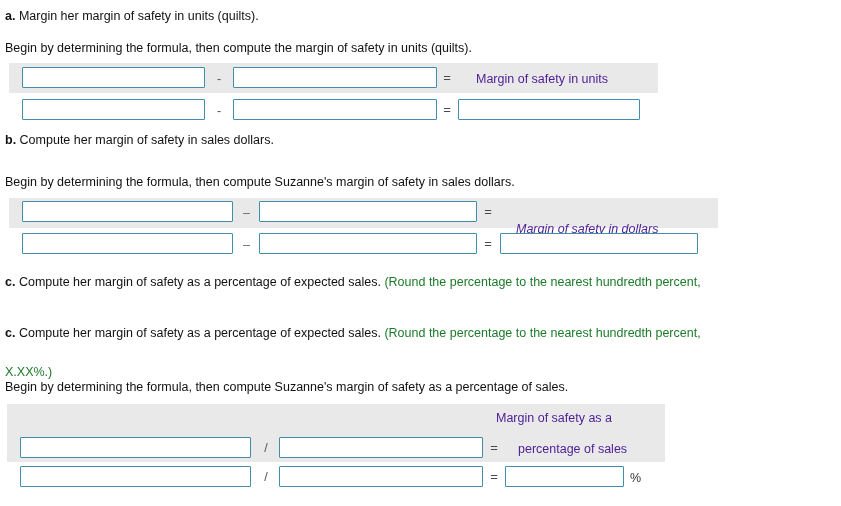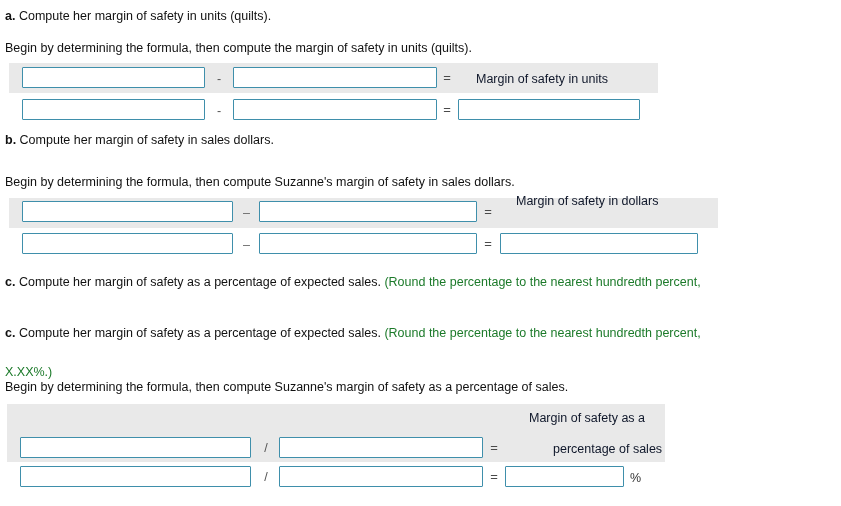--- a/index.html
+++ b/index.html
@@ -53,37 +53,37 @@
     text-align: center;
     line-height: 14px;
     font-family: "Liberation Sans", sans-serif;
   }
   .op.eq { color: #4a4a4a; font-size: 13px; }
   .op.minus-thin { color: #666666; }
 
   .rlabel {
     position: absolute;
     font-size: 12.5px;
-    color: #0f172a;
+    color: #4c1d95;
     line-height: 15px;
     white-space: nowrap;
   }
   .pct {
     position: absolute;
     font-size: 12.5px;
     color: #333333;
     line-height: 14px;
   }
 </style>
 </head>
 <body>
 
 <div class="qline" style="top:8px;">
   <span class="lead">a.</span>
-  <span>Compute her margin of safety in units (quilts).</span>
+  <span>Margin her margin of safety in units (quilts).</span>
 </div>
 
 <div class="qline" style="top:40px;">Begin by determining the formula, then compute the margin of safety in units (quilts).</div>
 
 <div class="formula-block">
   <div class="band" style="left:9px; top:63px; width:649px; height:30px;"></div>
 
   <div class="cell" style="left:22px; top:67px; width:183px; height:21px;"></div>
   <div class="op" style="left:205px; top:72px; width:28px;">-</div>
   <div class="cell" style="left:233px; top:67px; width:204px; height:21px;"></div>
@@ -104,21 +104,21 @@
 
 <div class="qline" style="top:174px;">Begin by determining the formula, then compute Suzanne's margin of safety in sales dollars.</div>
 
 <div class="formula-block">
   <div class="band" style="left:9px; top:198px; width:709px; height:30px;"></div>
 
   <div class="cell" style="left:22px; top:201px; width:211px; height:21px;"></div>
   <div class="op minus-thin" style="left:234px; top:206px; width:25px;">–</div>
   <div class="cell" style="left:259px; top:201px; width:218px; height:21px;"></div>
   <div class="op eq" style="left:478px; top:205px; width:20px;">=</div>
-  <div class="rlabel" style="left:516px; top:194px;">Margin of safety in dollars</div>
+  <div class="rlabel" style="left:516px; top:222px;font-style:italic;">Margin of safety in dollars</div>
 
   <div class="cell" style="left:22px; top:233px; width:211px; height:21px;"></div>
   <div class="op minus-thin" style="left:234px; top:238px; width:25px;">–</div>
   <div class="cell" style="left:259px; top:233px; width:218px; height:21px;"></div>
   <div class="op eq" style="left:478px; top:237px; width:20px;">=</div>
   <div class="cell" style="left:500px; top:233px; width:198px; height:21px;"></div>
 </div>
 
 <div class="qline" style="top:274px;">
   <span class="lead">c.</span>
@@ -131,27 +131,27 @@
   <span>Compute her margin of safety as a percentage of expected sales.</span>
   <span class="green">(Round the percentage to the nearest hundredth percent,</span>
 </div>
 <div class="qline green" style="top:364px;">X.XX%.)</div>
 
 <div class="qline" style="top:379px;">Begin by determining the formula, then compute Suzanne's margin of safety as a percentage of sales.</div>
 
 <div class="formula-block">
   <div class="band" style="left:7px; top:404px; width:658px; height:58px;"></div>
 
-  <div class="rlabel" style="left:529px; top:411px;">Margin of safety as a</div>
+  <div class="rlabel" style="left:496px; top:411px;">Margin of safety as a</div>
 
   <div class="cell" style="left:20px; top:437px; width:231px; height:21px;"></div>
   <div class="op" style="left:253px; top:441px; width:26px;">/</div>
   <div class="cell" style="left:279px; top:437px; width:204px; height:21px;"></div>
   <div class="op eq" style="left:484px; top:441px; width:20px;">=</div>
-  <div class="rlabel" style="left:518px; top:442px;margin-left:35px;">percentage of sales</div>
+  <div class="rlabel" style="left:518px; top:442px;">percentage of sales</div>
 
   <div class="cell" style="left:20px; top:466px; width:231px; height:21px;"></div>
   <div class="op" style="left:253px; top:470px; width:26px;">/</div>
   <div class="cell" style="left:279px; top:466px; width:204px; height:21px;"></div>
   <div class="op eq" style="left:484px; top:470px; width:20px;">=</div>
   <div class="cell" style="left:505px; top:466px; width:119px; height:21px;"></div>
   <div class="pct" style="left:630px; top:471px;">%</div>
 </div>
 
 </body></html>

